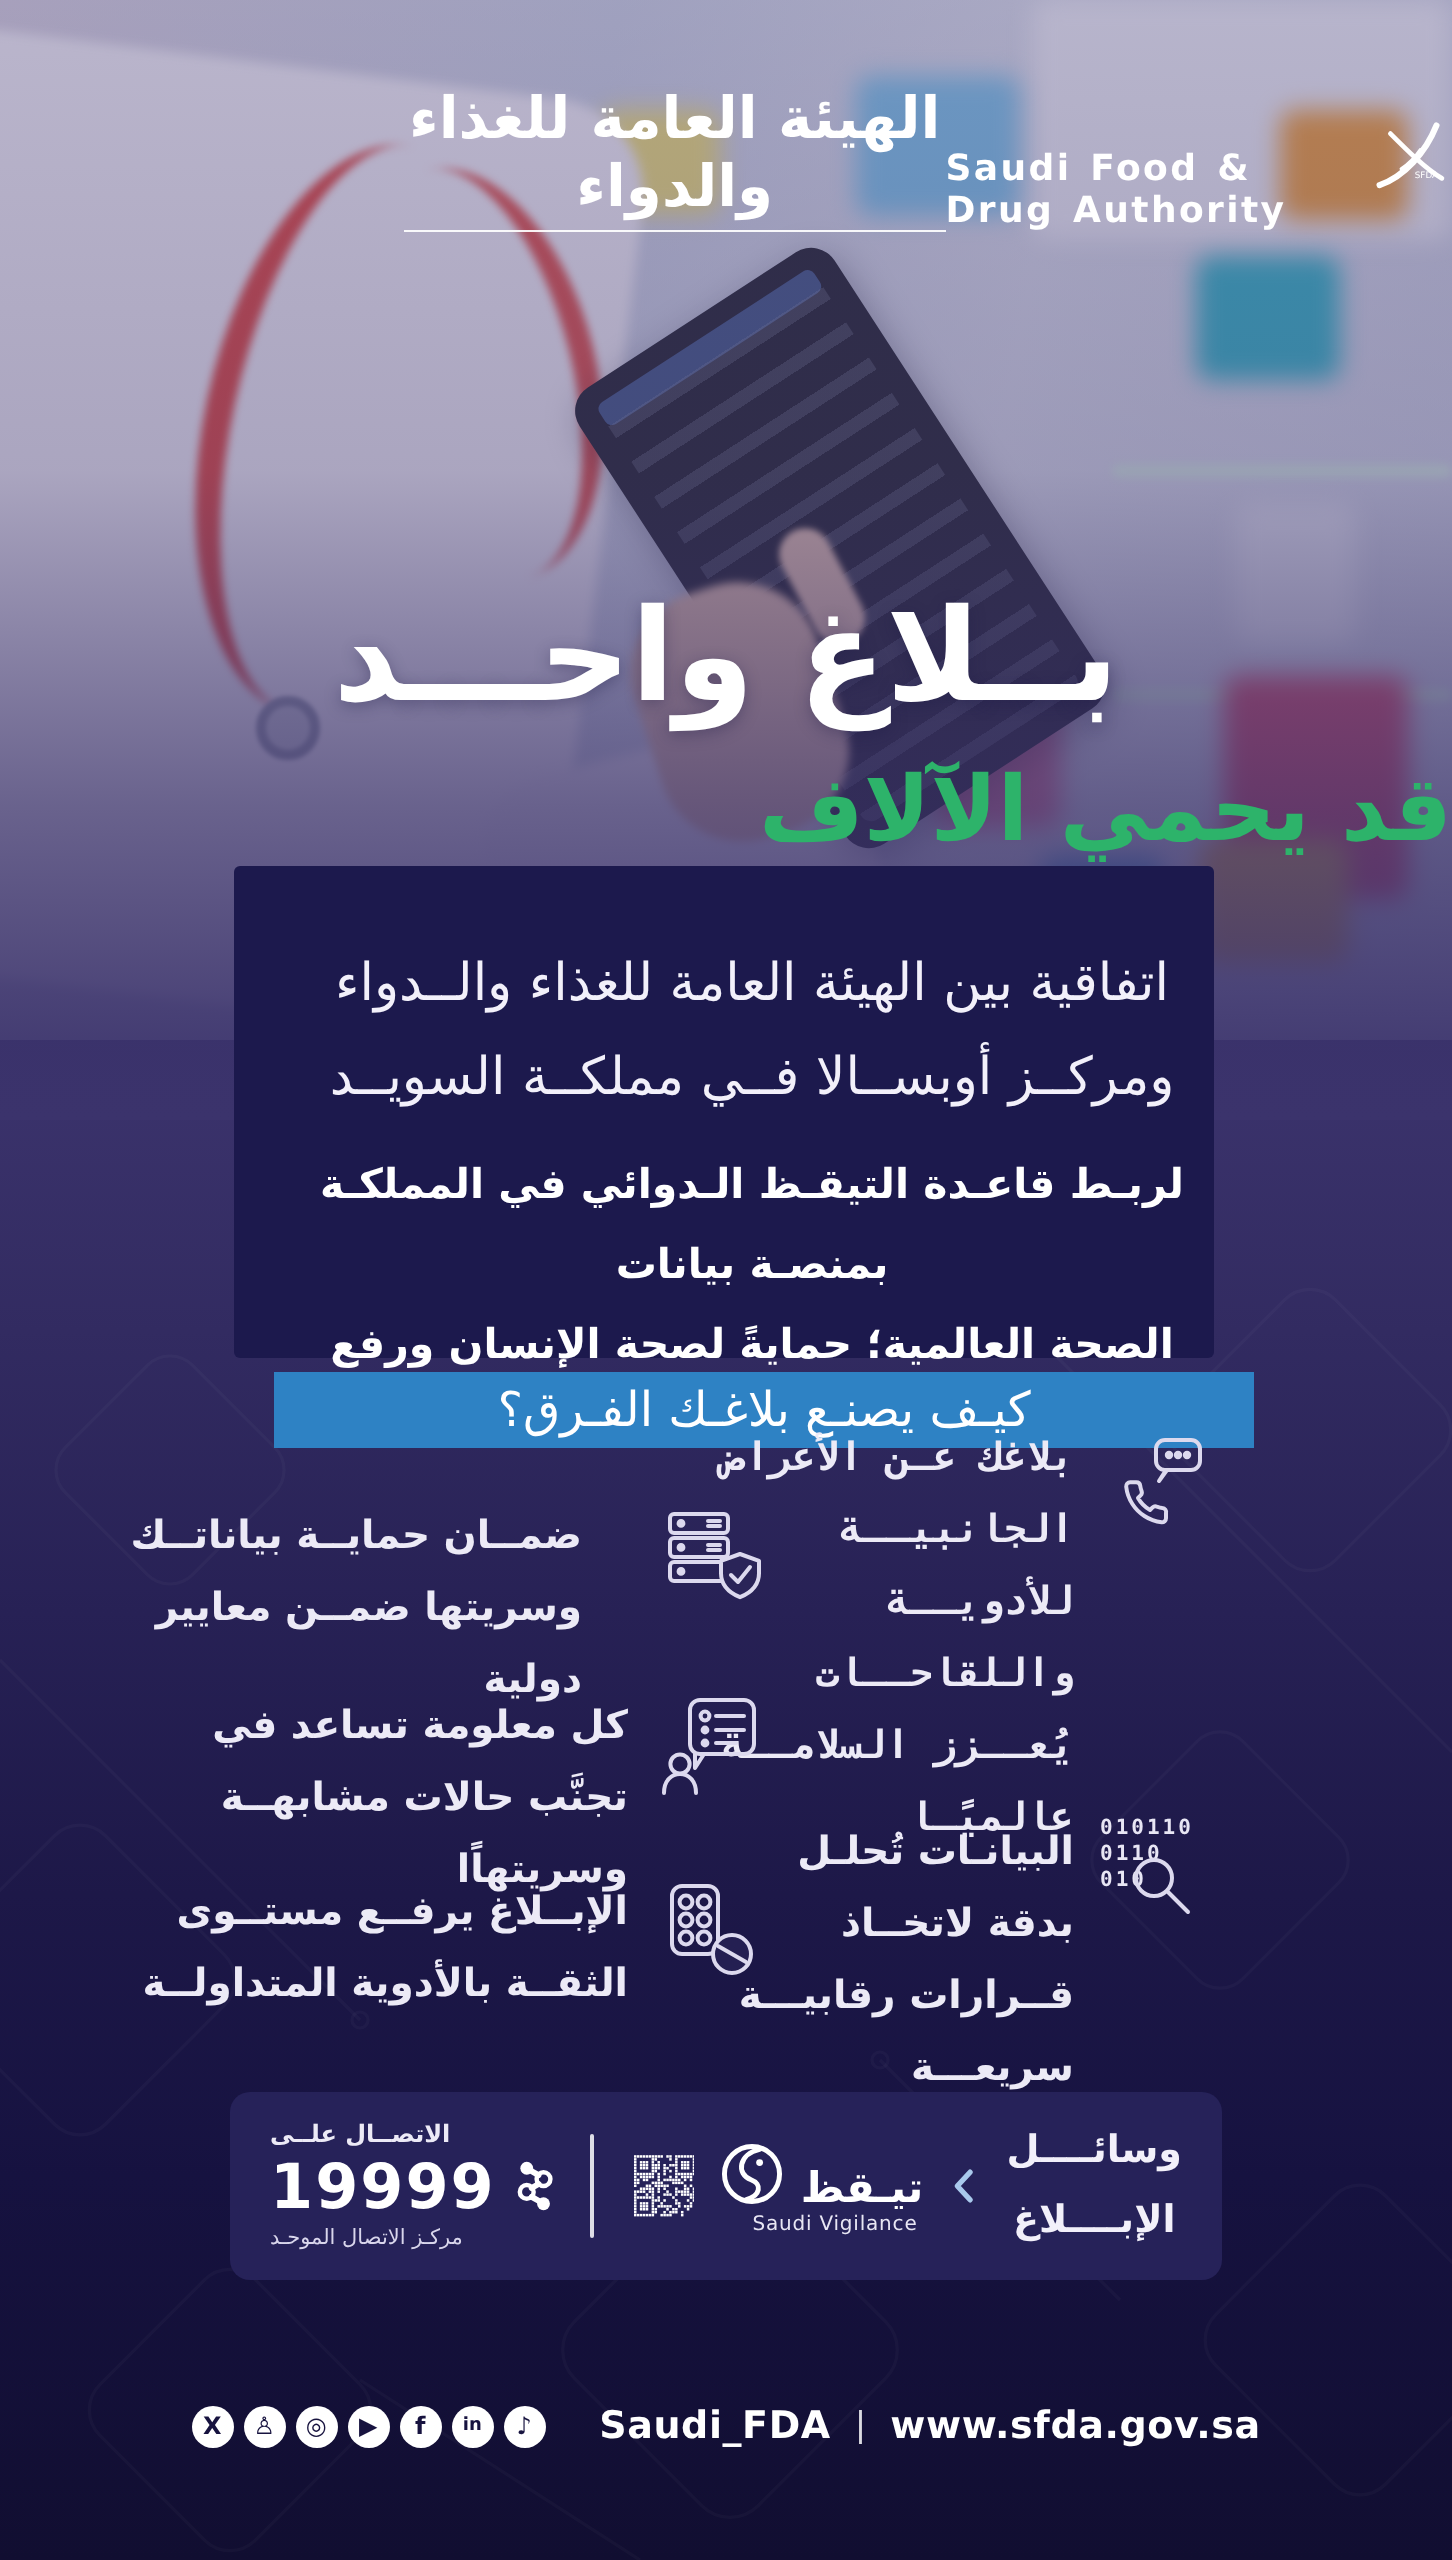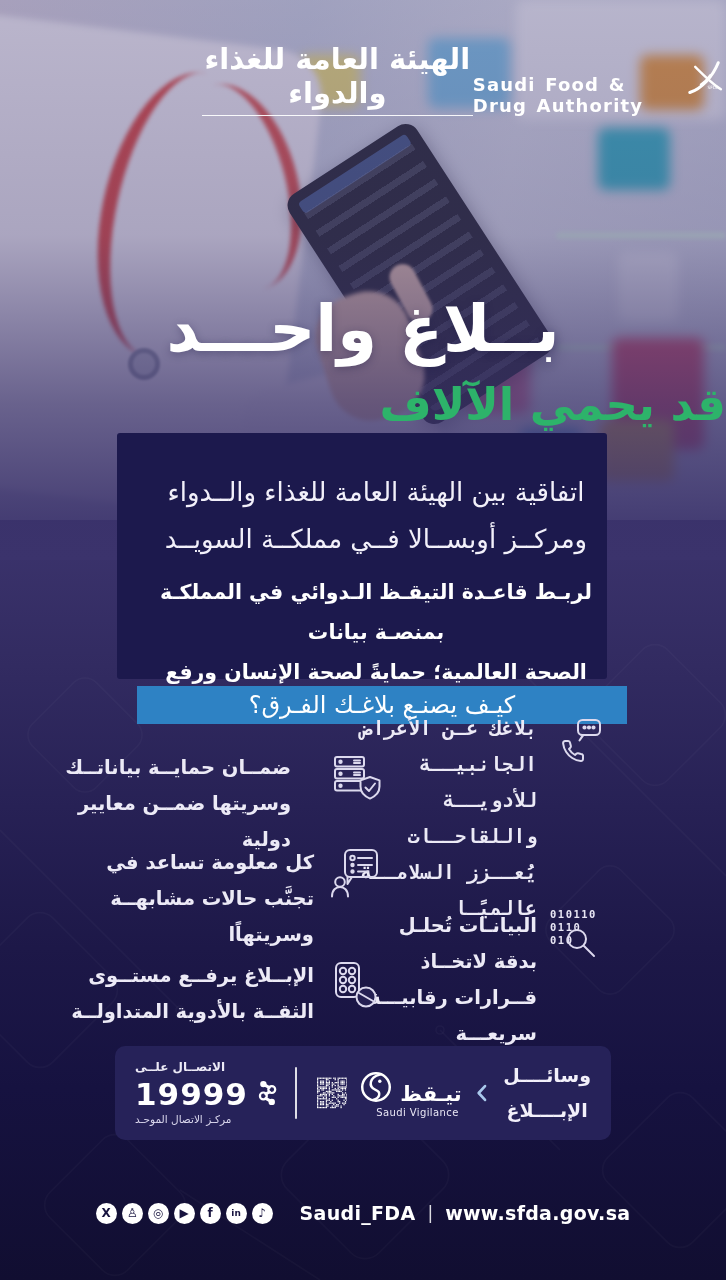--- a/index.html
+++ b/index.html
@@ -59,21 +59,21 @@
             z-index:4; display:flex; align-items:center; justify-content:center; direction:rtl;
             font-size:24px; font-weight:normal;margin-left:20px; }
   
   .benefit { position:absolute; display:flex; direction:rtl; gap:13px; z-index:4; }
   .b-icon { flex:0 0 58px; width:58px; }
   .b-text { font-size:19.5px; font-weight:600; line-height:1.85; color:#eceaf6; text-align:right; direction:rtl; }
   .pos-r1 { top:712px; right:118px; width:250px;font-family:Liberation Mono, monospace; }
   .pos-r2 { top:908px; right:118px; width:255px; }
   .pos-l1 { top:750px; right:341px; width:325px;gap:36px; }
   .pos-l2 { top:845px; right:341px; width:325px; }
-  .pos-l3 { top:938px; right:341px; width:325px;margin-top:20px; }
+  .pos-l3 { top:938px; right:341px; width:325px; }
   .binary-wrap { position:relative; width:58px; direction:ltr; }
   .binary { font-family:"DejaVu Sans Mono", monospace; font-size:10.5px; letter-spacing:1.5px;
             line-height:1.25; color:#e8e6f4; white-space:pre-line; text-align:left; font-weight:bold; }
   .mag { position:absolute; left:14px; top:18px; }
   
   .footer-bar { position:absolute; left:115px; top:1046px; width:496px; height:94px; background:#262259;
                 border-radius:10px; z-index:4; display:flex; direction:rtl; align-items:center; padding:0 20px; }
   .channels { text-align:center; direction:rtl; font-size:19px; font-weight:600; line-height:1.85; color:#f2f0fa; }
   .chev { margin:0 16px 0 14px; }
   .vig { display:flex; flex-direction:column; align-items:center; direction:ltr; margin-left:10px; }

